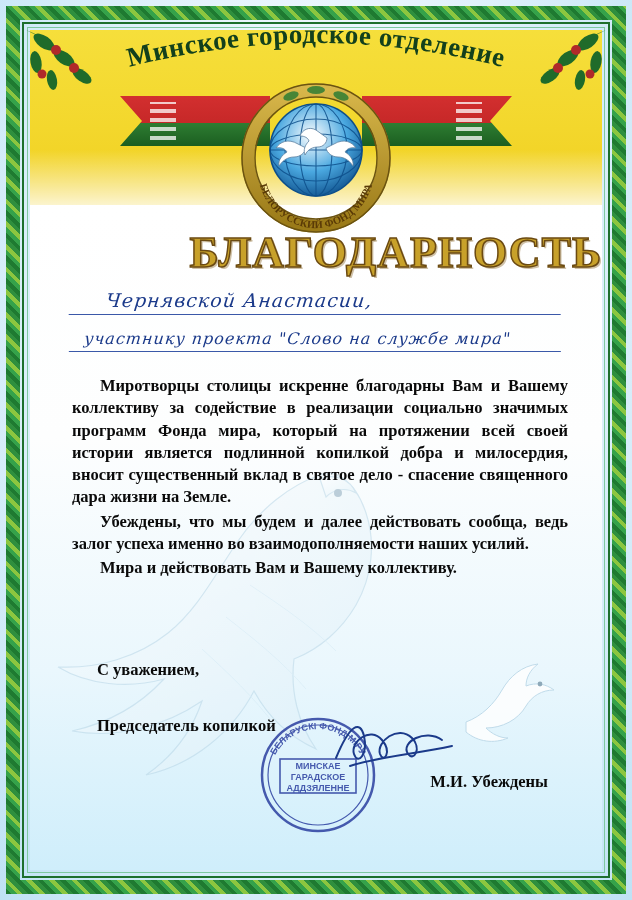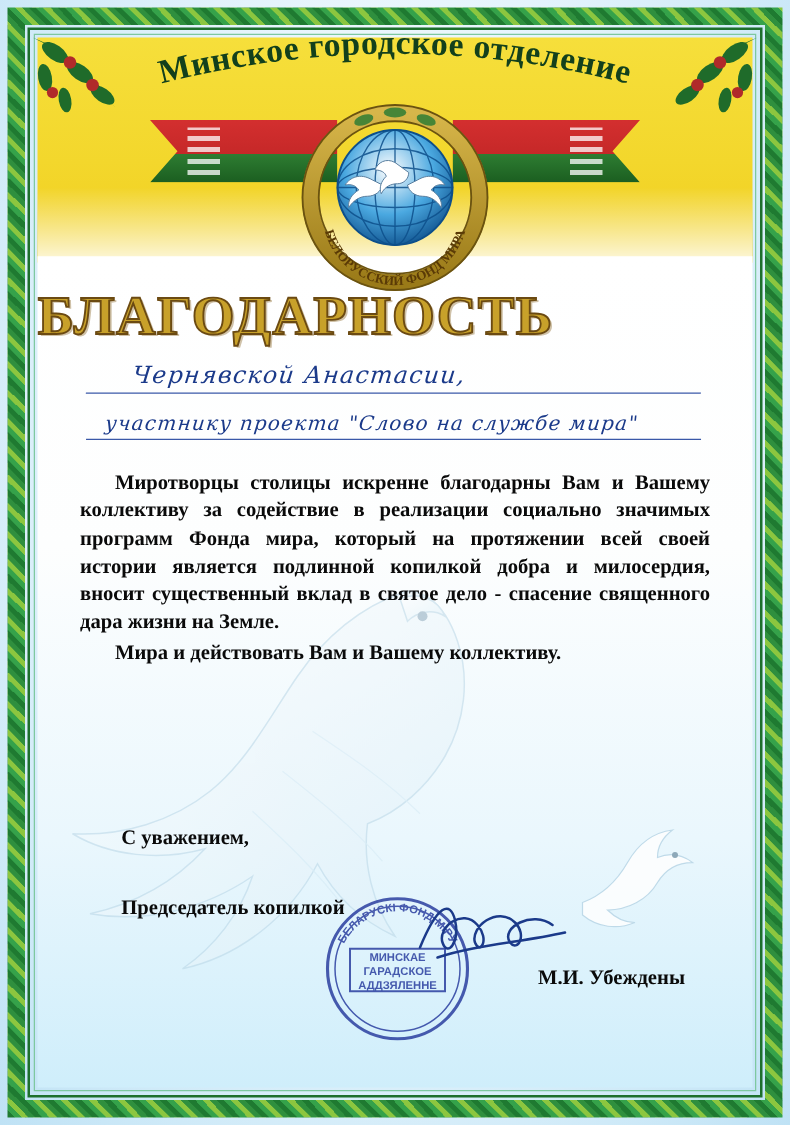--- a/index.html
+++ b/index.html
@@ -164,21 +164,21 @@
     opacity: 0.85;
     pointer-events: none;
   }
 
   
   .doc-title {
     position: absolute;
     top: 22px;
     left: 0;
     width: 100%;
-    text-align: left;
+    text-align: right;
     font-family: "Liberation Serif", serif;
     font-size: 44px;
     font-weight: bold;
     letter-spacing: 1px;
     color: #c8a12a;
     -webkit-text-stroke: 1.5px #6b4a12;
     text-shadow: 2px 2px 0 rgba(120,80,10,0.35);
     z-index: 5;
   }
 
@@ -208,21 +208,21 @@
 
   
   .body-text {
     position: absolute;
     top: 170px;
     left: 34px;
     right: 34px;
     z-index: 5;
   }
   .body-text p {
-    margin: 0 0 2px 0;
+    margin: 0 0 2px 8px;
     font-family: "Liberation Serif", serif;
     font-size: 16.5px;
     font-weight: bold;
     line-height: 1.35;
     color: #0a0a0a;
     text-align: justify;
     text-indent: 28px;
   }
 
   
@@ -422,20 +422,21 @@
 
     <div class="doc-title">БЛАГОДАРНОСТЬ</div>
 
     <div class="hand-block">
       <div class="hand-line">Чернявской Анастасии,</div>
       <div class="hand-line second">участнику проекта "Слово на службе мира"</div>
     </div>
 
     <div class="body-text">
       <p>Миротворцы столицы искренне благодарны Вам и Вашему коллективу за содействие в реализации социально значимых программ Фонда мира, который на протяжении всей своей истории является подлинной копилкой добра и милосердия, вносит существенный вклад в святое дело - спасение священного дара жизни на Земле.</p>
+      <p>Убеждены, что мы будем и далее действовать сообща, ведь залог успеха именно во взаимодополняемости наших усилий.</p>
       <p>Мира и действовать Вам и Вашему коллективу.</p>
     </div>
 
     <div class="sig-block">
       <div class="sig-line">С уважением,</div>
       <div class="sig-line">Председатель копилкой</div>
       <div class="sig-name">М.И. Убеждены</div>
     </div>
 
     <svg class="stamp" viewBox="0 0 120 120">

